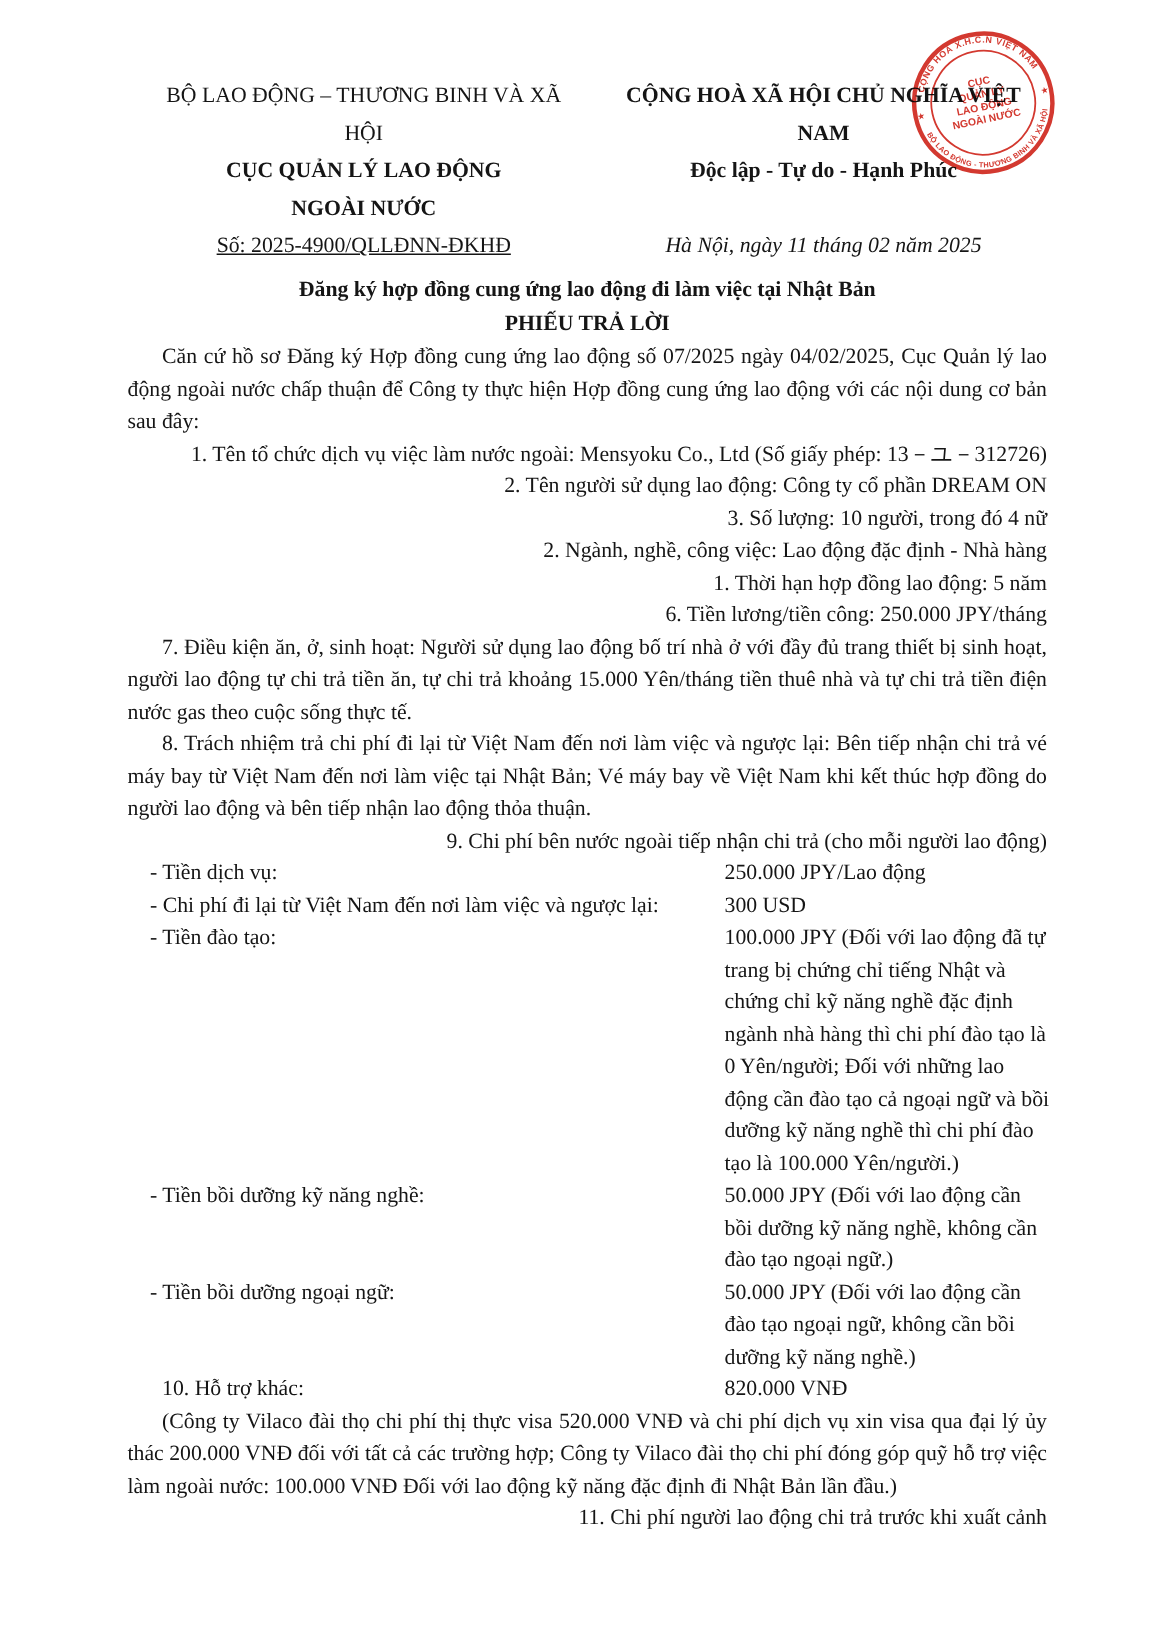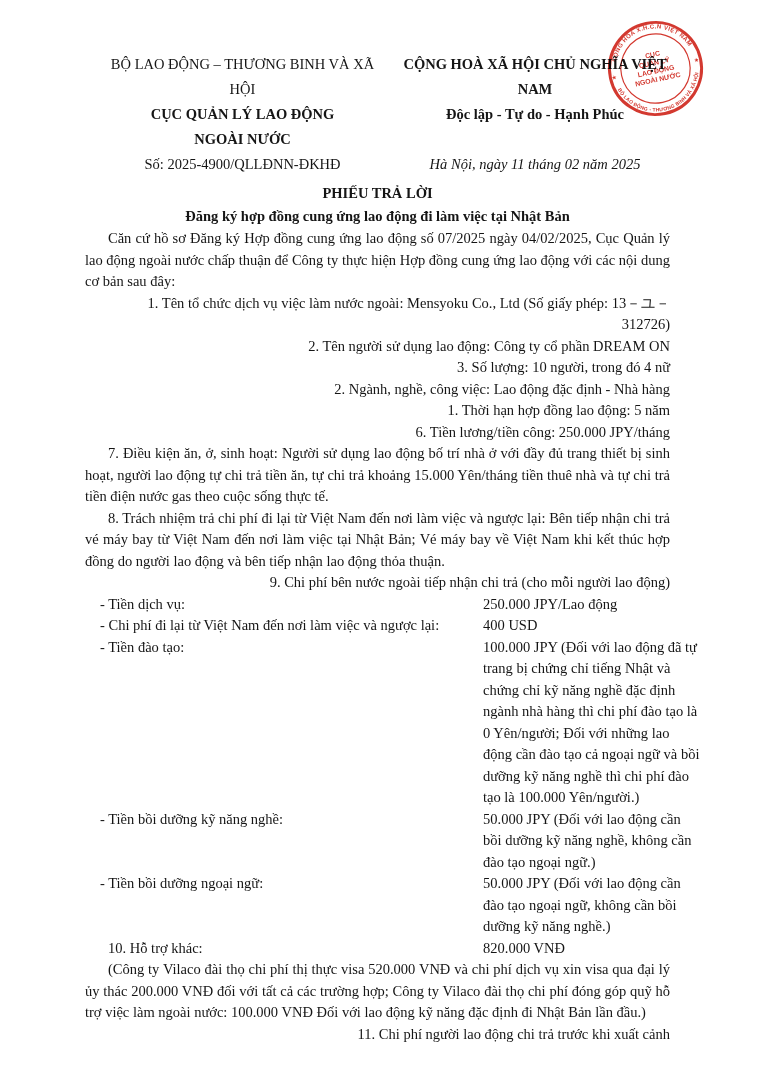--- a/index.html
+++ b/index.html
@@ -7,30 +7,30 @@
     position:relative;
     width:768px; height:1086px;
     margin:0 auto;
     background:#ffffff;
     overflow:hidden;
     font-family:"Liberation Serif","DejaVu Serif",serif;
     color:#151515;
     font-size:14.5px;
     line-height:21.5px;
   }
-  .content { padding:52px 98px 0 85px; }
+  .content { padding:52px 70px 0 85px; }
   .header { display:flex; }
   .hcol-left { width:315px; text-align:center; line-height:25px; }
   .hcol-left .wrapbox { width:282px; margin:0 auto; }
   .hcol-right { flex:1; text-align:center; line-height:25px; }
   .bold { font-weight:bold; }
   .uline { text-underline-offset:3px; }
   .italic { font-style:italic; }
   .date-line { margin-top:25px; }
-  .doc-number { margin-top:0; }
+  .doc-number { margin-top:0;text-decoration:underline; }
   .title-block { text-align:center; margin-top:5px; line-height:23px; }
   .para { margin:0; text-align:justify; text-indent:23px; }
   .list-item { margin:0 0 0 23px;text-align:right; }
   .fee-row { display:flex; align-items:flex-start; }
   .fee-label { margin-left:15px; width:383px; flex:0 0 auto; box-sizing:border-box; }
   .fee-label-10 { margin-left:23px; width:375px; flex:0 0 auto; }
   .fee-value { width:218px; flex:0 0 auto; }
   .stamp {
     position:absolute; left:606px; top:19px; width:99px; height:99px;
     transform:rotate(-12deg);
@@ -53,22 +53,22 @@
         <div class="doc-number">Số: 2025-4900/QLLĐNN-ĐKHĐ</div>
       </div>
       <div class="hcol-right">
         <div class="bold">CỘNG HOÀ XÃ HỘI CHỦ NGHĨA VIỆT NAM</div>
         <div class="bold uline">Độc lập - Tự do - Hạnh Phúc</div>
         <div class="italic date-line">Hà Nội, ngày 11 tháng 02 năm 2025</div>
       </div>
     </div>
 
     <div class="title-block">
+      <div class="bold">Đăng ký hợp đồng cung ứng lao động đi làm việc tại Nhật Bản</div>
       <div class="bold">PHIẾU TRẢ LỜI</div>
-      <div class="bold">Đăng ký hợp đồng cung ứng lao động đi làm việc tại Nhật Bản</div>
     </div>
 
     <p class="para">Căn cứ hồ sơ Đăng ký Hợp đồng cung ứng lao động số 07/2025 ngày 04/02/2025, Cục Quản lý lao động ngoài nước chấp thuận để Công ty thực hiện Hợp đồng cung ứng lao động với các nội dung cơ bản sau đây:</p>
 
     <div class="list-item">1. Tên tổ chức dịch vụ việc làm nước ngoài: Mensyoku Co., Ltd (Số giấy phép: 13－ユ－312726)</div>
     <div class="list-item">2. Tên người sử dụng lao động: Công ty cổ phần DREAM ON</div>
     <div class="list-item">3. Số lượng: 10 người, trong đó 4 nữ</div>
     <div class="list-item">2. Ngành, nghề, công việc: Lao động đặc định - Nhà hàng</div>
     <div class="list-item">1. Thời hạn hợp đồng lao động: 5 năm</div>
     <div class="list-item">6. Tiền lương/tiền công: 250.000 JPY/tháng</div>
@@ -76,21 +76,21 @@
     <p class="para">8. Trách nhiệm trả chi phí đi lại từ Việt Nam đến nơi làm việc và ngược lại: Bên tiếp nhận chi trả vé máy bay từ Việt Nam đến nơi làm việc tại Nhật Bản; Vé máy bay về Việt Nam khi kết thúc hợp đồng do người lao động và bên tiếp nhận lao động thỏa thuận.</p>
     <div class="list-item">9. Chi phí bên nước ngoài tiếp nhận chi trả (cho mỗi người lao động)</div>
 
     <div>
       <div class="fee-row">
         <div class="fee-label">- Tiền dịch vụ:</div>
         <div class="fee-value">250.000 JPY/Lao động</div>
       </div>
       <div class="fee-row">
         <div class="fee-label">- Chi phí đi lại từ Việt Nam đến nơi làm việc và ngược lại:</div>
-        <div class="fee-value">400 USD</div>
+        <div class="fee-value">300 USD</div>
       </div>
       <div class="fee-row">
         <div class="fee-label">- Tiền đào tạo:</div>
         <div class="fee-value">100.000 JPY (Đối với lao động đã tự trang bị chứng chỉ tiếng Nhật và chứng chỉ kỹ năng nghề đặc định ngành nhà hàng thì chi phí đào tạo là 0 Yên/người; Đối với những lao động cần đào tạo cả ngoại ngữ và bồi dưỡng kỹ năng nghề thì chi phí đào tạo là 100.000 Yên/người.)</div>
       </div>
       <div class="fee-row">
         <div class="fee-label">- Tiền bồi dưỡng kỹ năng nghề:</div>
         <div class="fee-value">50.000 JPY (Đối với lao động cần bồi dưỡng kỹ năng nghề, không cần đào tạo ngoại ngữ.)</div>
       </div>
       <div class="fee-row">

